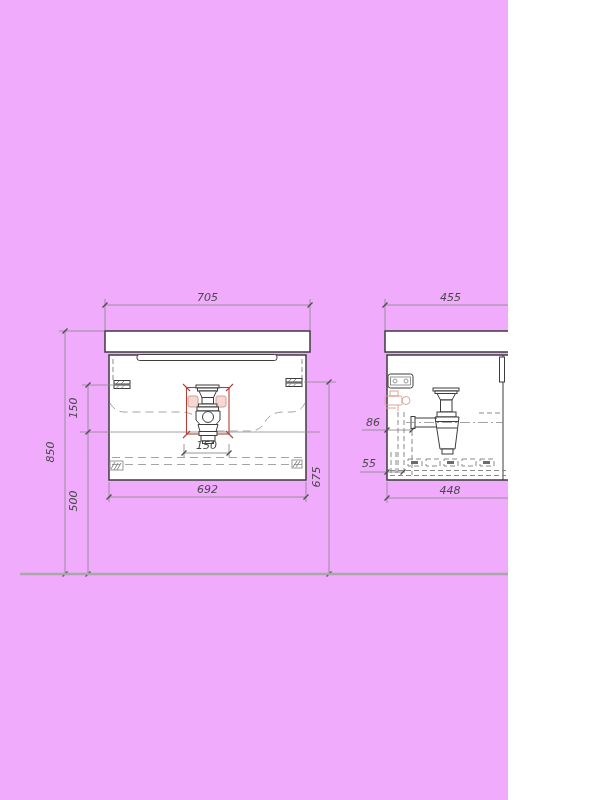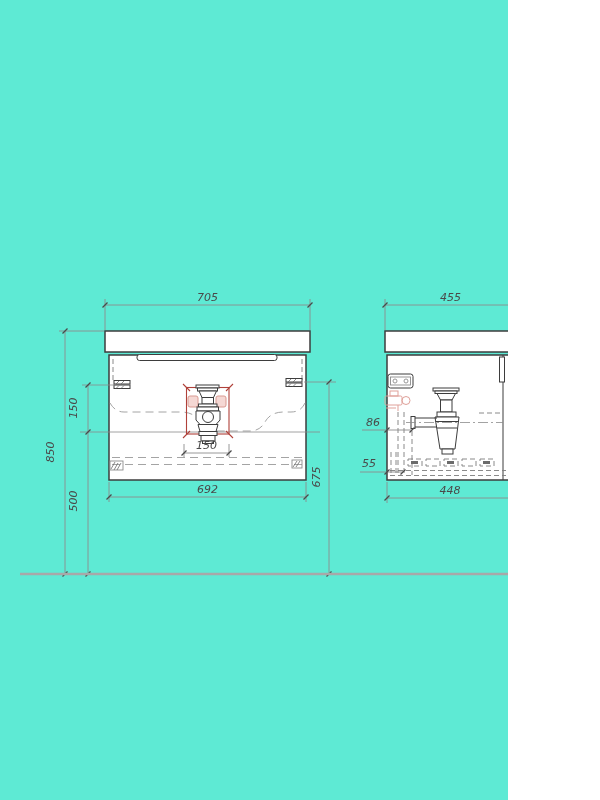--- a/index.html
+++ b/index.html
@@ -1,16 +1,16 @@
 <!DOCTYPE html>
 <html><head>
 <meta charset="utf-8">
 <style>
   html,body{margin:0;padding:0;background:#ffffff;}
-  .page{width:508px;height:800px;background:#5eead4;position:relative;overflow:hidden;}
+  .page{width:508px;height:800px;background:#f0abfc;position:relative;overflow:hidden;}
   svg{display:block;}
   
   .ol   {stroke:#3d3d3d;stroke-width:1.5;fill:#ffffff;}
   .ln   {stroke:#3d3d3d;stroke-width:1;fill:none;}
   .lnf  {stroke:#3d3d3d;stroke-width:1;fill:#ffffff;}
   .thin {stroke:#8c8c8c;stroke-width:0.9;fill:none;}
   .dim  {stroke:#8c8c8c;stroke-width:0.9;fill:none;}
   .tick {stroke:#4a4a4a;stroke-width:1.2;}
   .dash {stroke:#9a9a9a;stroke-width:0.9;fill:none;stroke-dasharray:8 5;}
   .dashd{stroke:#7d7d7d;stroke-width:0.9;fill:none;stroke-dasharray:5 3;}

